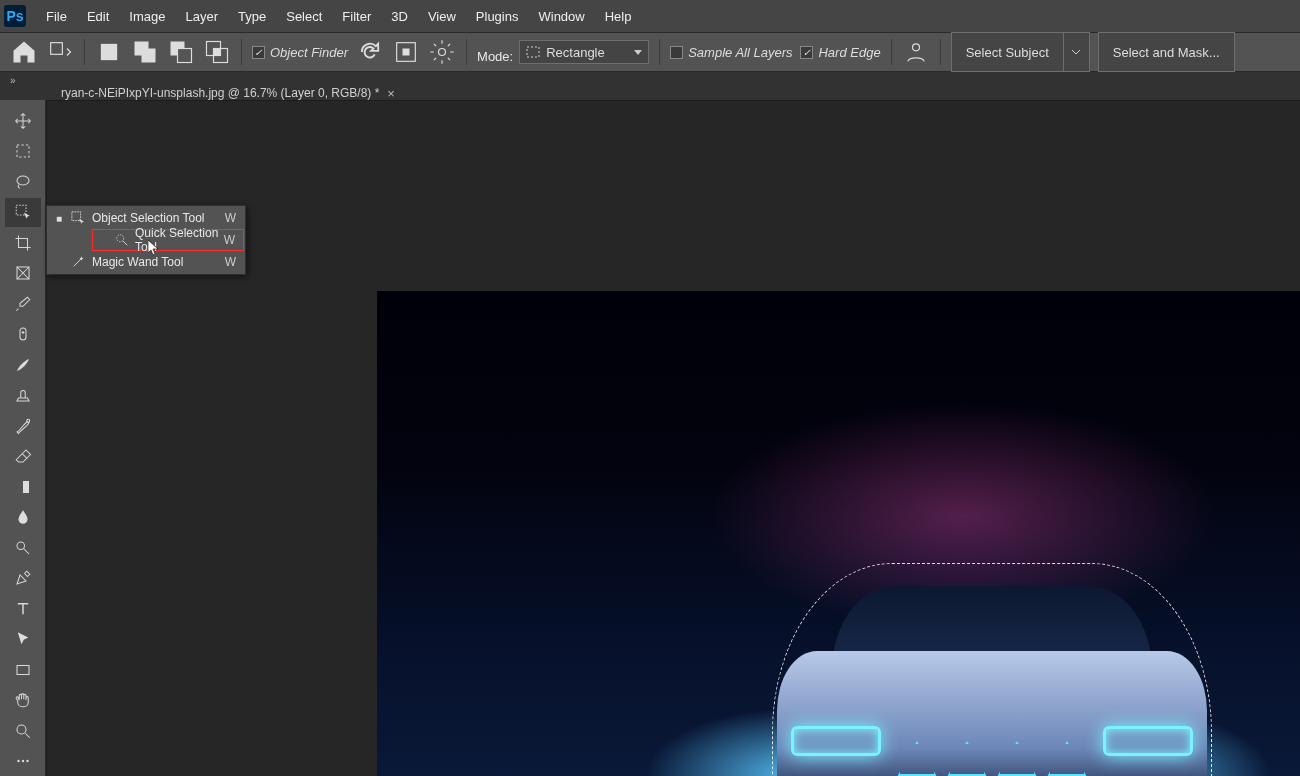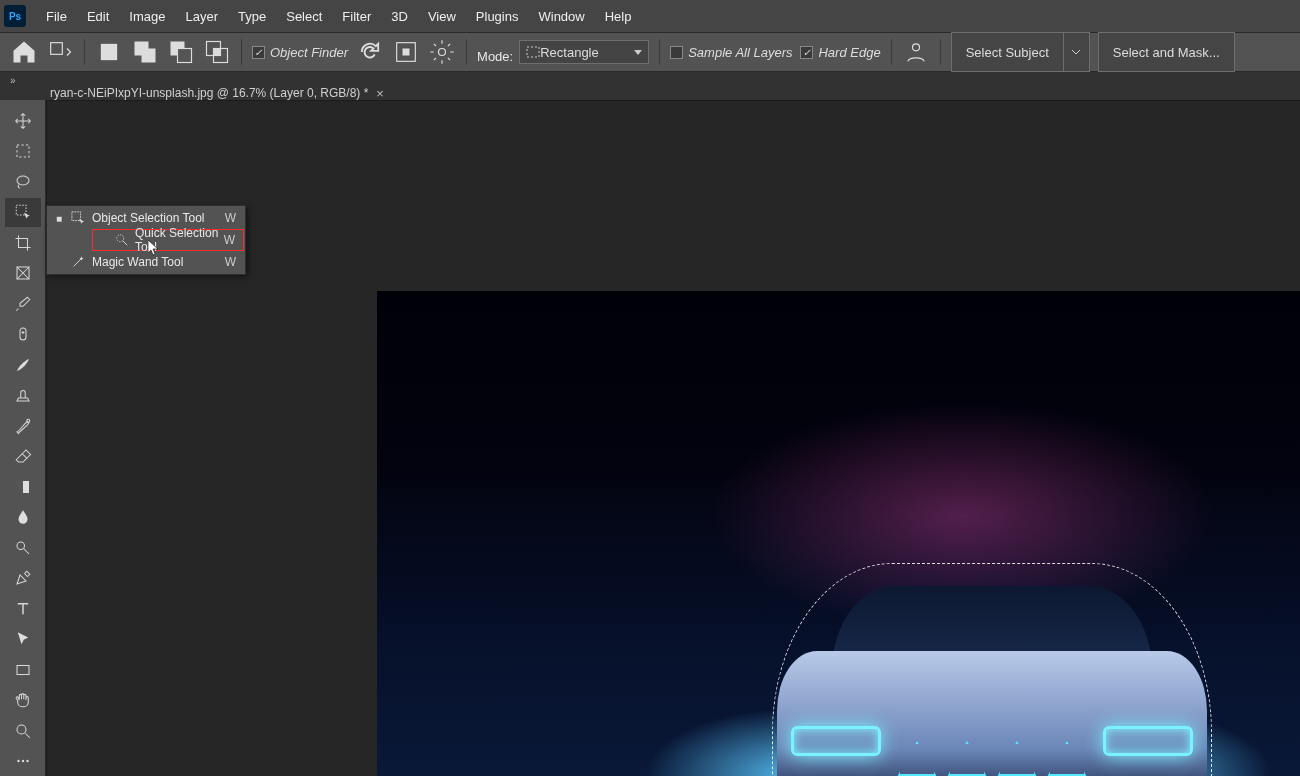--- a/index.html
+++ b/index.html
@@ -15,21 +15,21 @@
   .menubar {
     height:32px;
     background:#454545;
     display:flex; align-items:center;
     padding-left:4px;
   }
   .ps-logo {
     width:22px; height:22px;
     background:#001e36;
     color:#31a8ff;
-    font-weight:bold; font-size:10px;
+    font-weight:bold; font-size:14px;
     display:flex; align-items:center; justify-content:center;
     border-radius:3px;
     margin-right:10px;
   }
   .menu-item {
     padding:0 10px;
     height:40px;
     display:flex; align-items:center;
     cursor:default;
     color:#eee;
@@ -49,21 +49,21 @@
     display:flex; align-items:center; justify-content:center;
     cursor:default;
     color:#ddd;
   }
   .opt-sep {
     width:1px; height:26px; background:#3a3a3a;
     margin:0 2px;
   }
   .mode-group { display:flex; align-items:flex-end; gap:6px; margin-left:0; }
   .mode-select {
-    display:flex; align-items:center; 
+    display:flex; align-items:center; gap:6px;
     border:1px solid #6f6f6f; background:#444;
     height:24px; padding:0 22px 0 6px;
     color:#ddd; position:relative;
     min-width:130px;
   }
   .mode-select::after {
     content:""; position:absolute; right:6px; top:9px;
     border-left:4px solid transparent;
     border-right:4px solid transparent;
     border-top:5px solid #ccc;
@@ -336,21 +336,21 @@
         </svg>
     </div>
   </div>
   <div class="btn" style="min-width:130px">Select and Mask...</div>
 </div>
 
 <div class="tabstrip">
   <span class="chev">»</span>
 </div>
 
-<div class="doc-tab-row" style="position:absolute;top:78px;left:0;">
+<div class="doc-tab-row" style="position:absolute;top:78px;left:11px;">
   <div class="doc-tab">
     <span>ryan-c-NEiPIxpYI-unsplash.jpg @ 16.7% (Layer 0, RGB/8) *</span>
     <span class="close">×</span>
   </div>
 </div>
 
 <div class="toolbar">
   <div class="tool">
       <svg viewBox="0 0 24 24">
         <path d="M12 2v20M2 12h20M12 2l-3 3M12 2l3 3M12 22l-3-3M12 22l3-3M2 12l3-3M2 12l3 3M22 12l-3-3M22 12l-3 3"></path>

